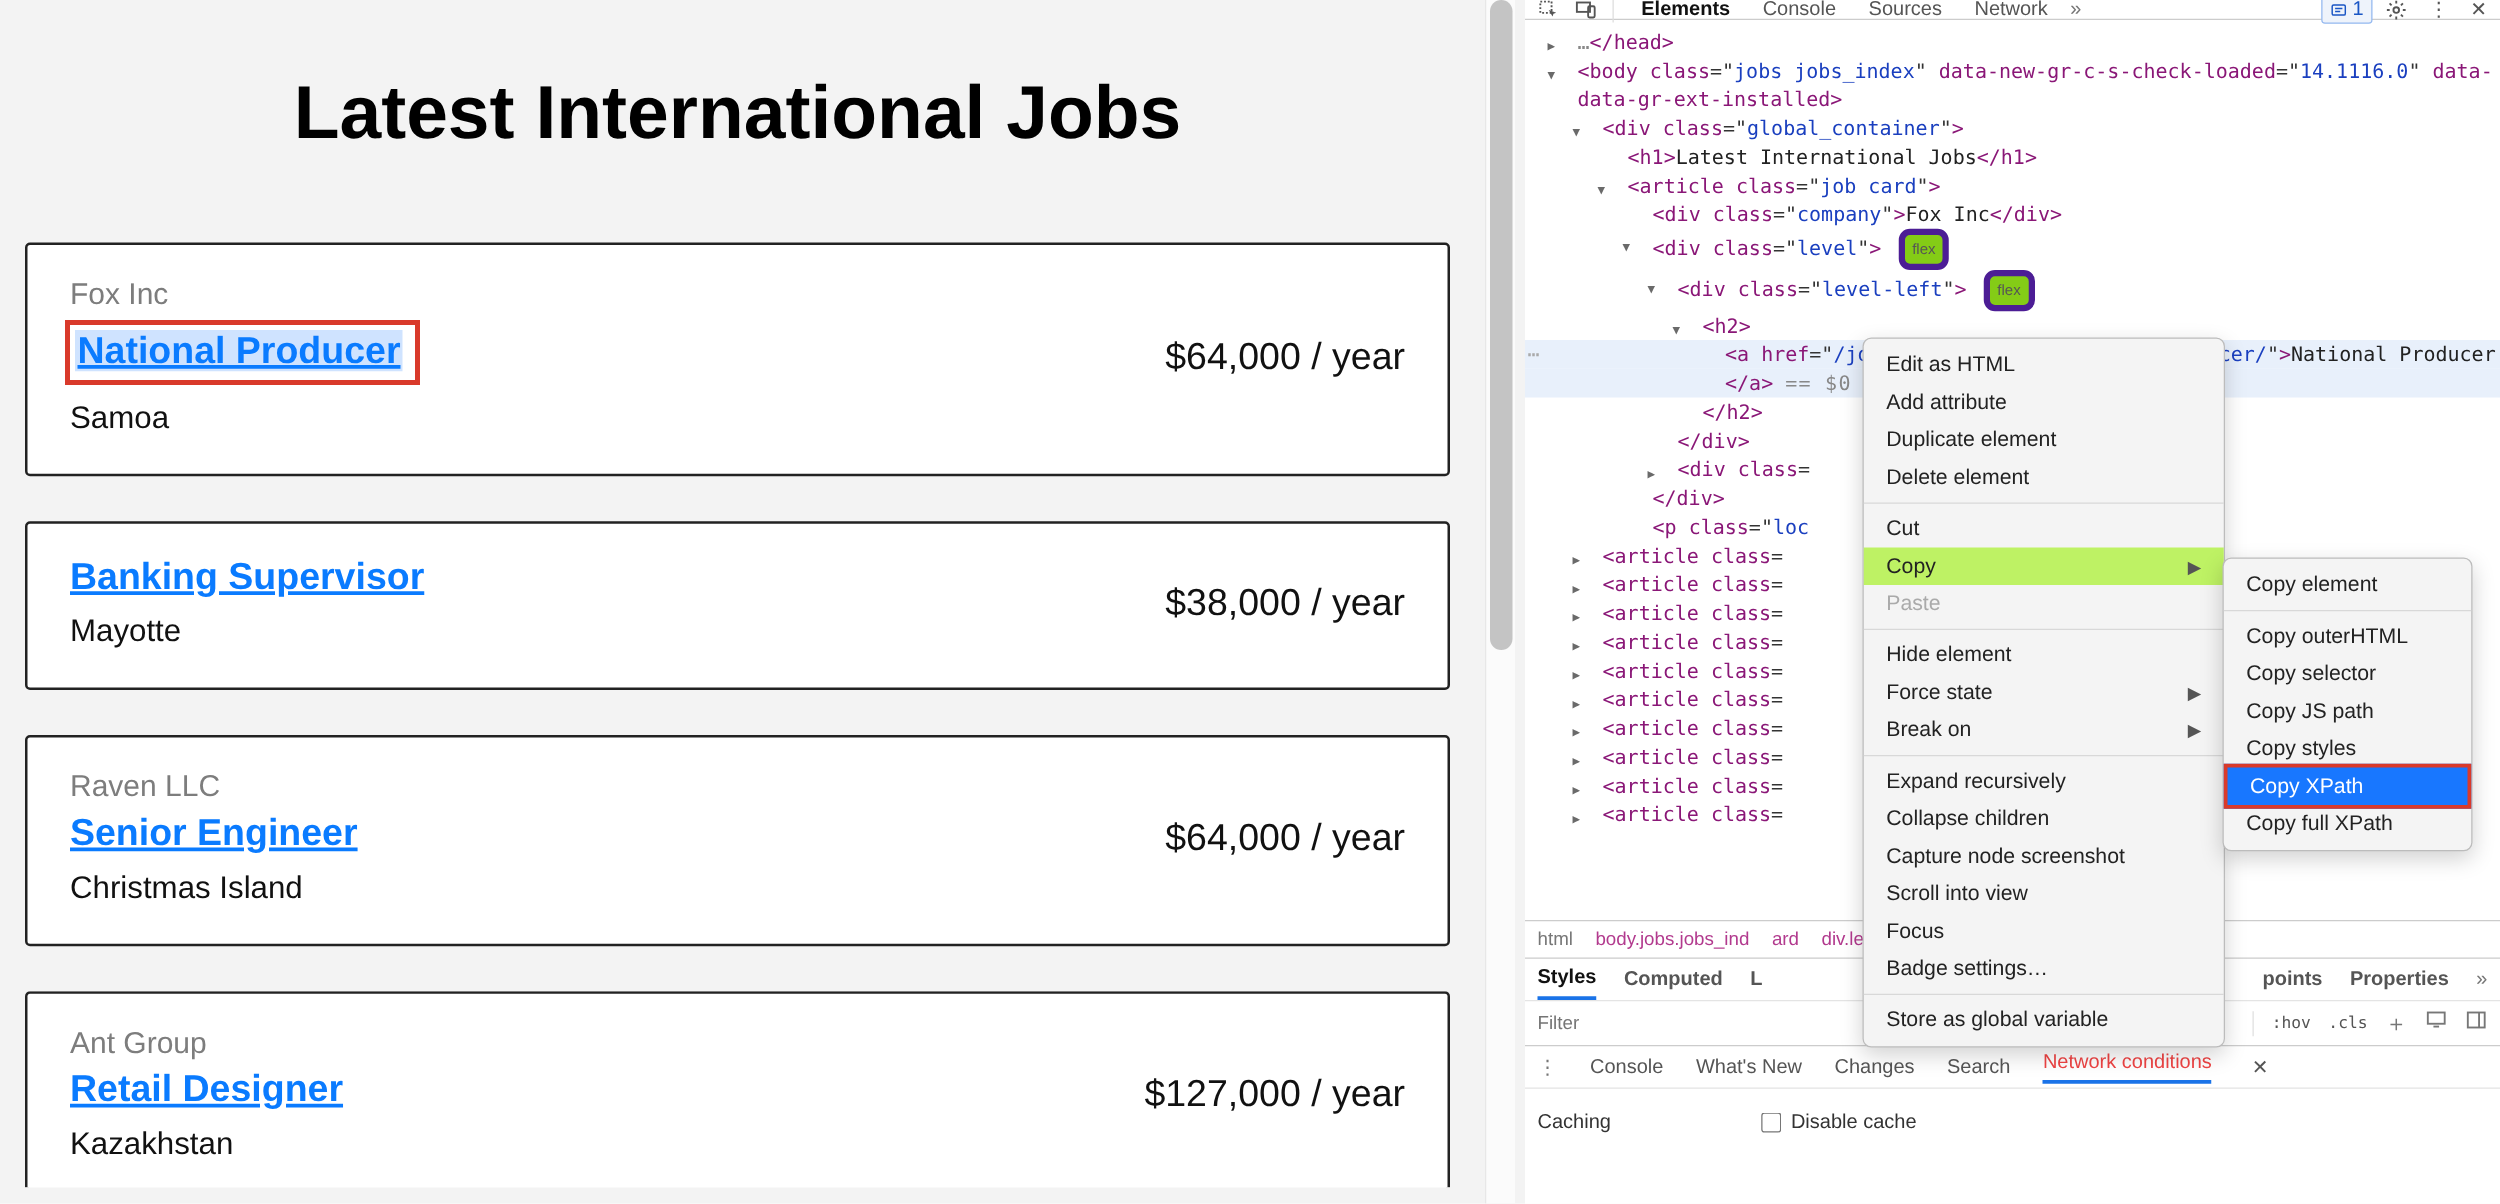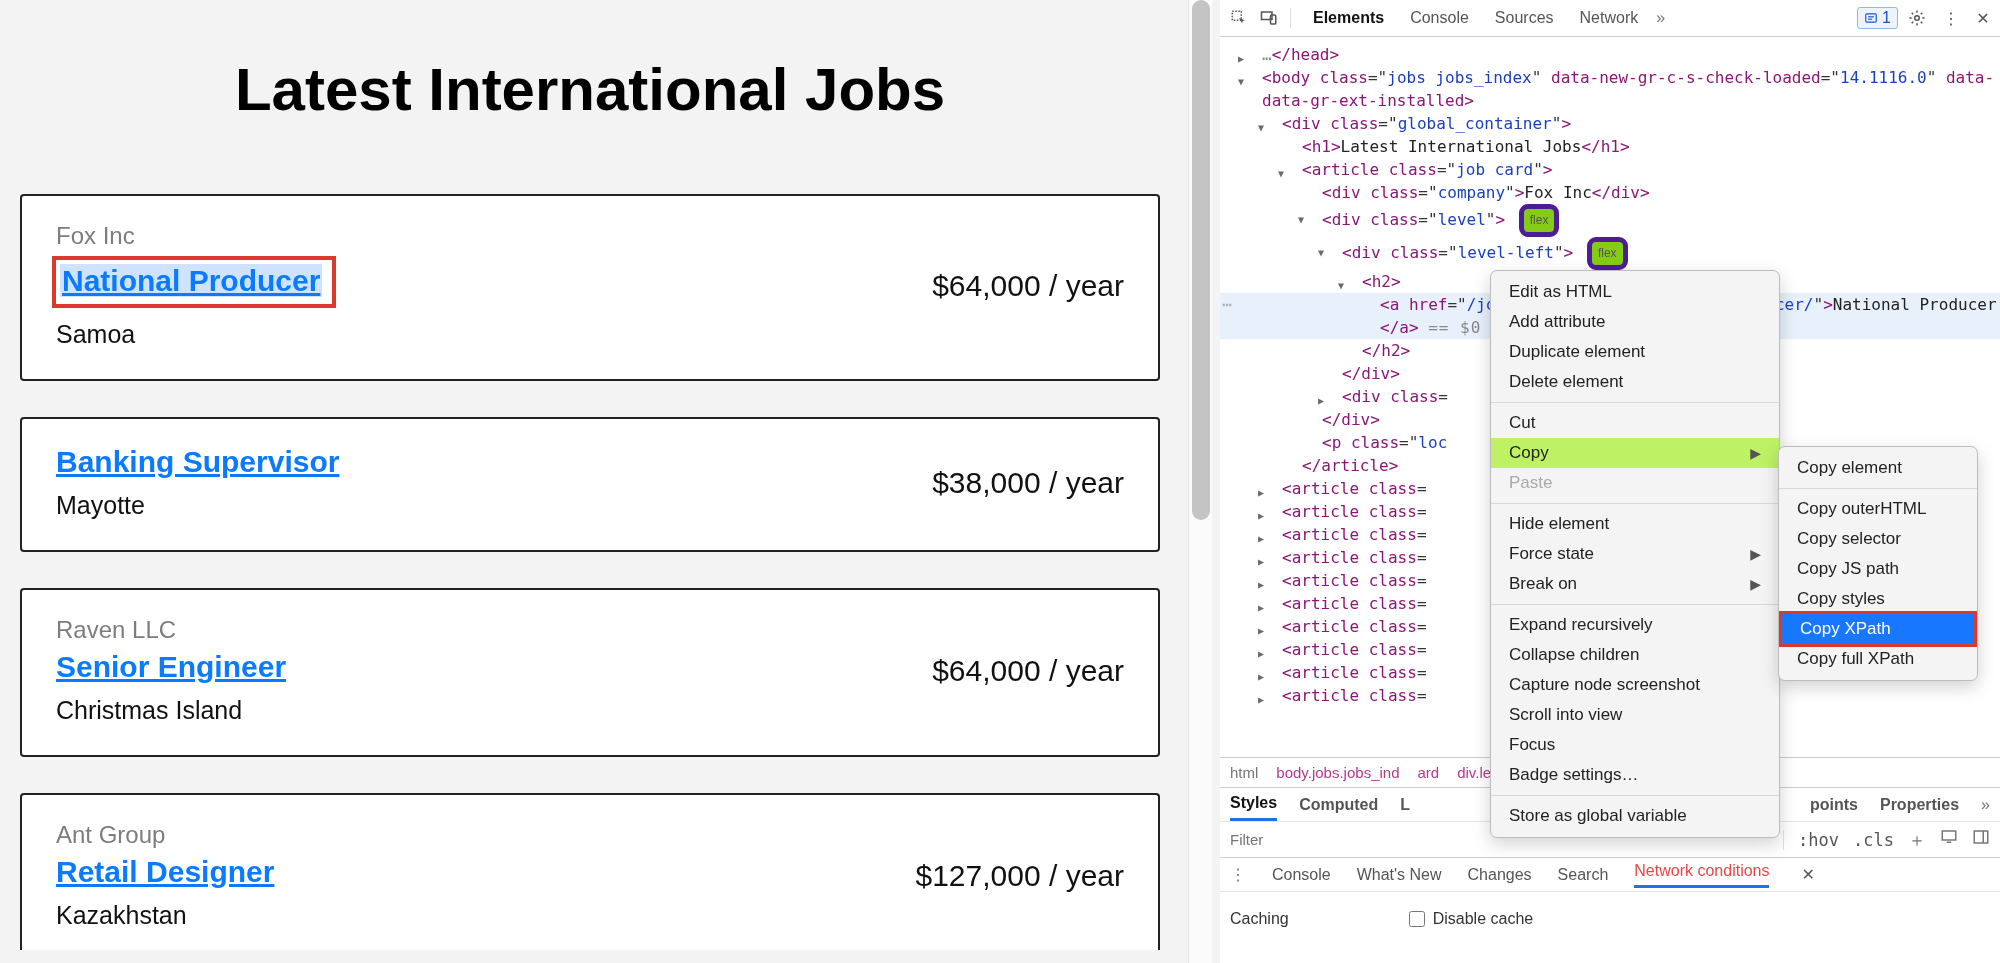--- a/index.html
+++ b/index.html
@@ -100,21 +100,21 @@
   
   .devtools {
     position: absolute;
     left: 1220px; top: 0;
     width: 780px; height: 963px;
     background: #fff;
     font-size: 16px;
     color: #333;
   }
   .dt-top {
-    height: 37px;
+    height: 16px;
     border-bottom: 1px solid #ccc;
     display: flex;
     align-items: center;
     padding: 0 6px;
     gap: 4px;
   }
   .dt-icon {
     width: 26px; height: 26px;
     display: flex; align-items: center; justify-content: center;
     color: #555;
@@ -200,21 +200,21 @@
   .styles-overflow { color: #777; }
   .filter-row {
     border-top: 1px solid #e4e4e4;
     height: 36px; display: flex; align-items: center; padding: 0 10px;
     gap: 14px; color: #666;
   }
   .filter-input {
     border: none; outline: none; font-size: 15px; flex: 0 0 200px;
   }
   .filter-sep { width: 1px; height: 20px; background: #e0e0e0; }
-  .filter-chip { font-family: Menlo, monospace; font-size: 17px; color: #555; }
+  .filter-chip { font-family: Menlo, monospace; font-size: 13px; color: #555; }
   .filter-icons { margin-left: auto; display: flex; gap: 14px; color: #777; font-size: 18px; }
 
   
   .drawer {
     border-top: 1px solid #ccc;
     height: 110px;
   }
   .drawer-tabs { height: 34px; display:flex; align-items:center; gap: 26px; padding:0 10px; border-bottom:1px solid #e4e4e4;}
   .drawer-tab { color:#555; }
   .drawer-tab.active { color:#ef4444; border-bottom: 3px solid #1a73e8; padding-bottom: 5px; }
@@ -380,21 +380,20 @@
       <span class="ellipsis-gutter">⋯</span>
       <span class="ang">&lt;</span><span class="tag">a</span> <span class="attr-name">href</span>="<span class="attr-val">/jobs/t6hatr8Rlfw-national-producer/</span>"<span class="ang">&gt;</span><span class="txt">National Producer</span>
     </div>
     <div class="dom-line lvl-7 sel-line" style="margin-left:0; padding-left:160px;"><span class="ang">&lt;/</span><span class="tag">a</span><span class="ang">&gt;</span> <span class="sel-eq">== $0</span></div>
 
     <div class="dom-line lvl-6"><span class="ang">&lt;/</span><span class="tag">h2</span><span class="ang">&gt;</span></div>
     <div class="dom-line lvl-5"><span class="ang">&lt;/</span><span class="tag">div</span><span class="ang">&gt;</span></div>
     <div class="dom-line lvl-5"><span class="caret right"></span><span class="ang">&lt;</span><span class="tag">div</span> <span class="attr-name">class</span>=</div>
     <div class="dom-line lvl-4"><span class="ang">&lt;/</span><span class="tag">div</span><span class="ang">&gt;</span></div>
     <div class="dom-line lvl-4"><span class="ang">&lt;</span><span class="tag">p</span> <span class="attr-name">class</span>="<span class="attr-val">loc</span></div>
-    <div class="dom-line lvl-3"><span class="ang">&lt;/</span><span class="tag">article</span><span class="ang">&gt;</span></div>
 
     <div class="article-list">
       <div class="dom-line"><span class="caret right"></span><span class="ang">&lt;</span><span class="tag">article</span> <span class="attr-name">class</span>=</div>
       <div class="dom-line"><span class="caret right"></span><span class="ang">&lt;</span><span class="tag">article</span> <span class="attr-name">class</span>=</div>
       <div class="dom-line"><span class="caret right"></span><span class="ang">&lt;</span><span class="tag">article</span> <span class="attr-name">class</span>=</div>
       <div class="dom-line"><span class="caret right"></span><span class="ang">&lt;</span><span class="tag">article</span> <span class="attr-name">class</span>=</div>
       <div class="dom-line"><span class="caret right"></span><span class="ang">&lt;</span><span class="tag">article</span> <span class="attr-name">class</span>=</div>
       <div class="dom-line"><span class="caret right"></span><span class="ang">&lt;</span><span class="tag">article</span> <span class="attr-name">class</span>=</div>
       <div class="dom-line"><span class="caret right"></span><span class="ang">&lt;</span><span class="tag">article</span> <span class="attr-name">class</span>=</div>
       <div class="dom-line"><span class="caret right"></span><span class="ang">&lt;</span><span class="tag">article</span> <span class="attr-name">class</span>=</div>

